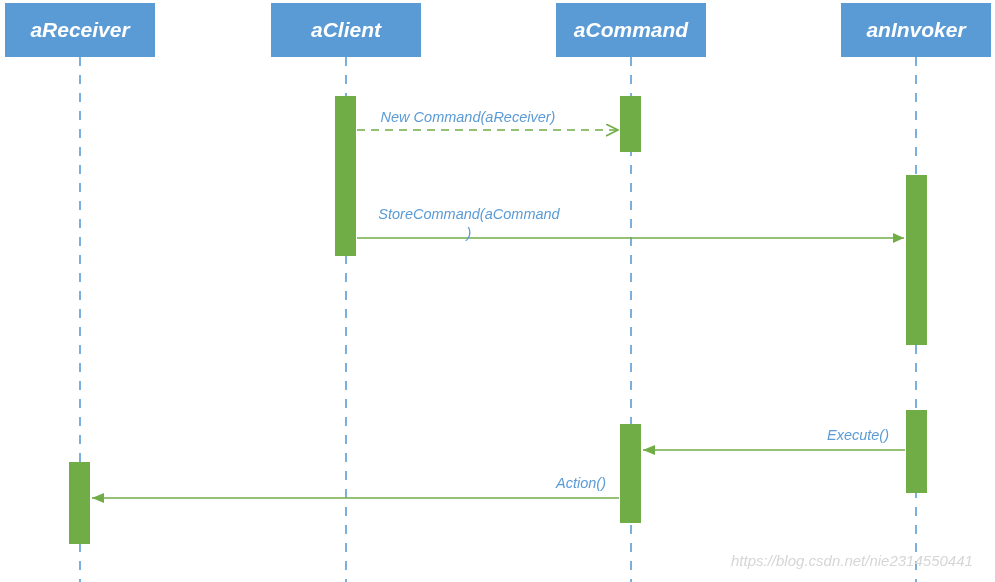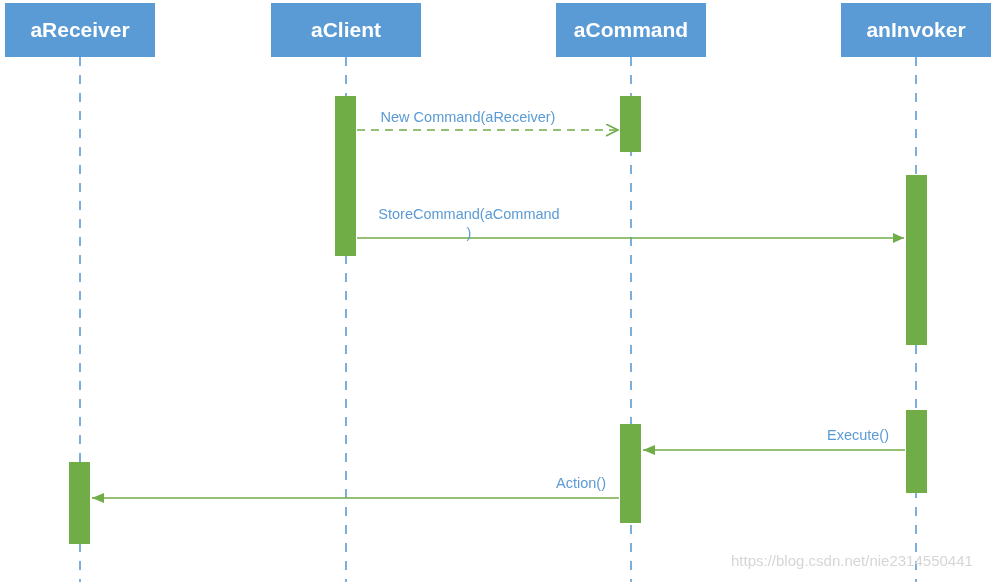--- a/index.html
+++ b/index.html
@@ -9,20 +9,21 @@
   }
   body {
     font-family: "Liberation Sans", sans-serif;
   }
   #diagram-canvas {
     position: relative;
     width: 995px;
     height: 582px;
     background: #ffffff;
     overflow: hidden;
+    font-style: italic;
   }
   #sequence-svg {
     position: absolute;
     top: 0;
     left: 0;
     width: 995px;
     height: 582px;
   }
   .participant-title {
     font-family: "Liberation Sans", sans-serif;

